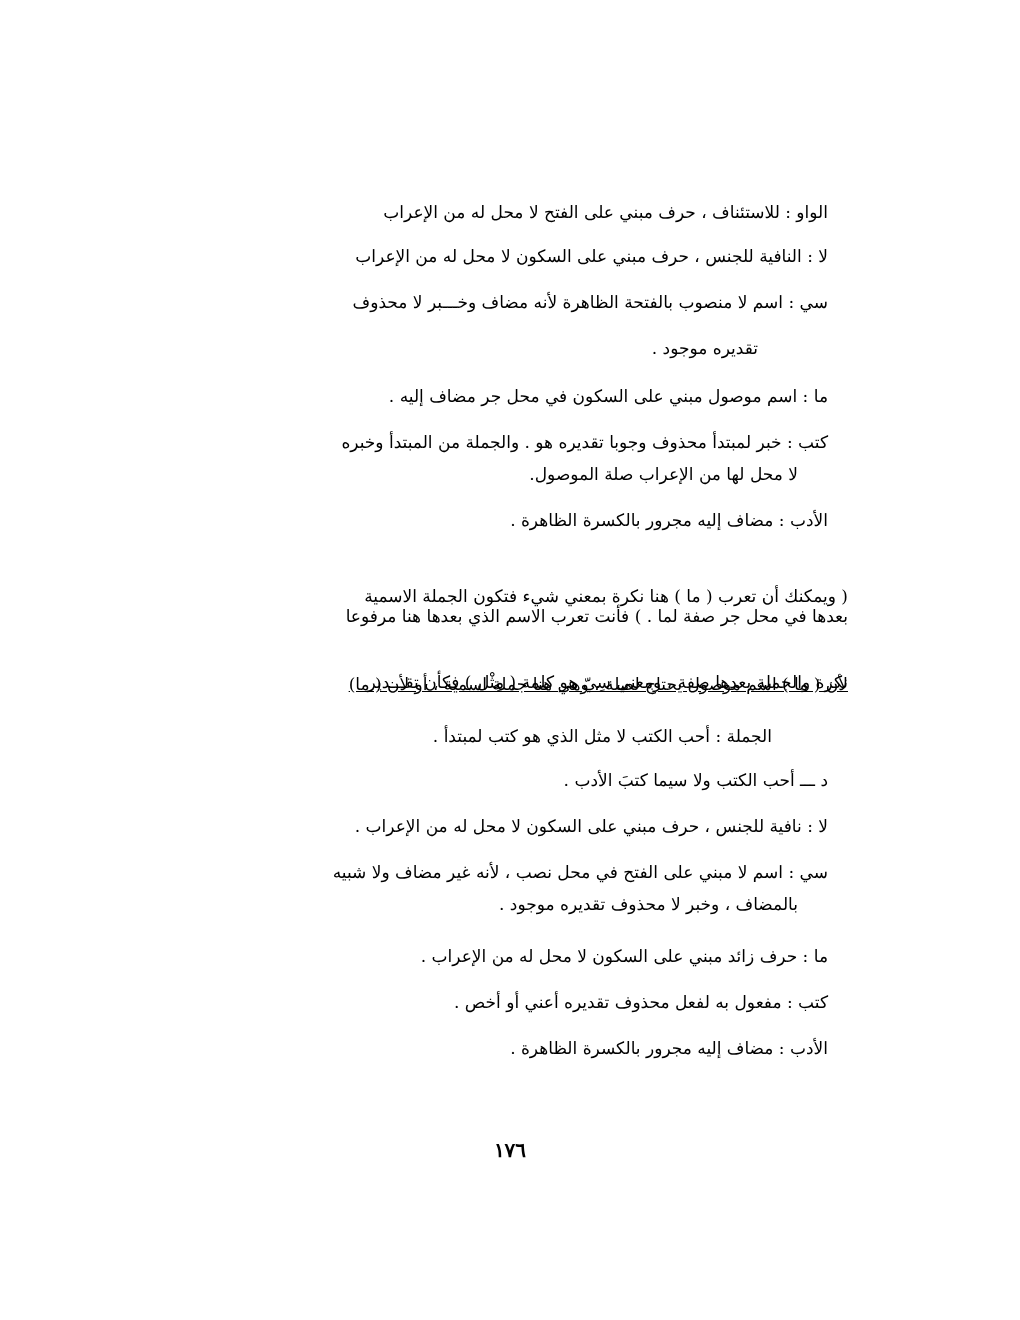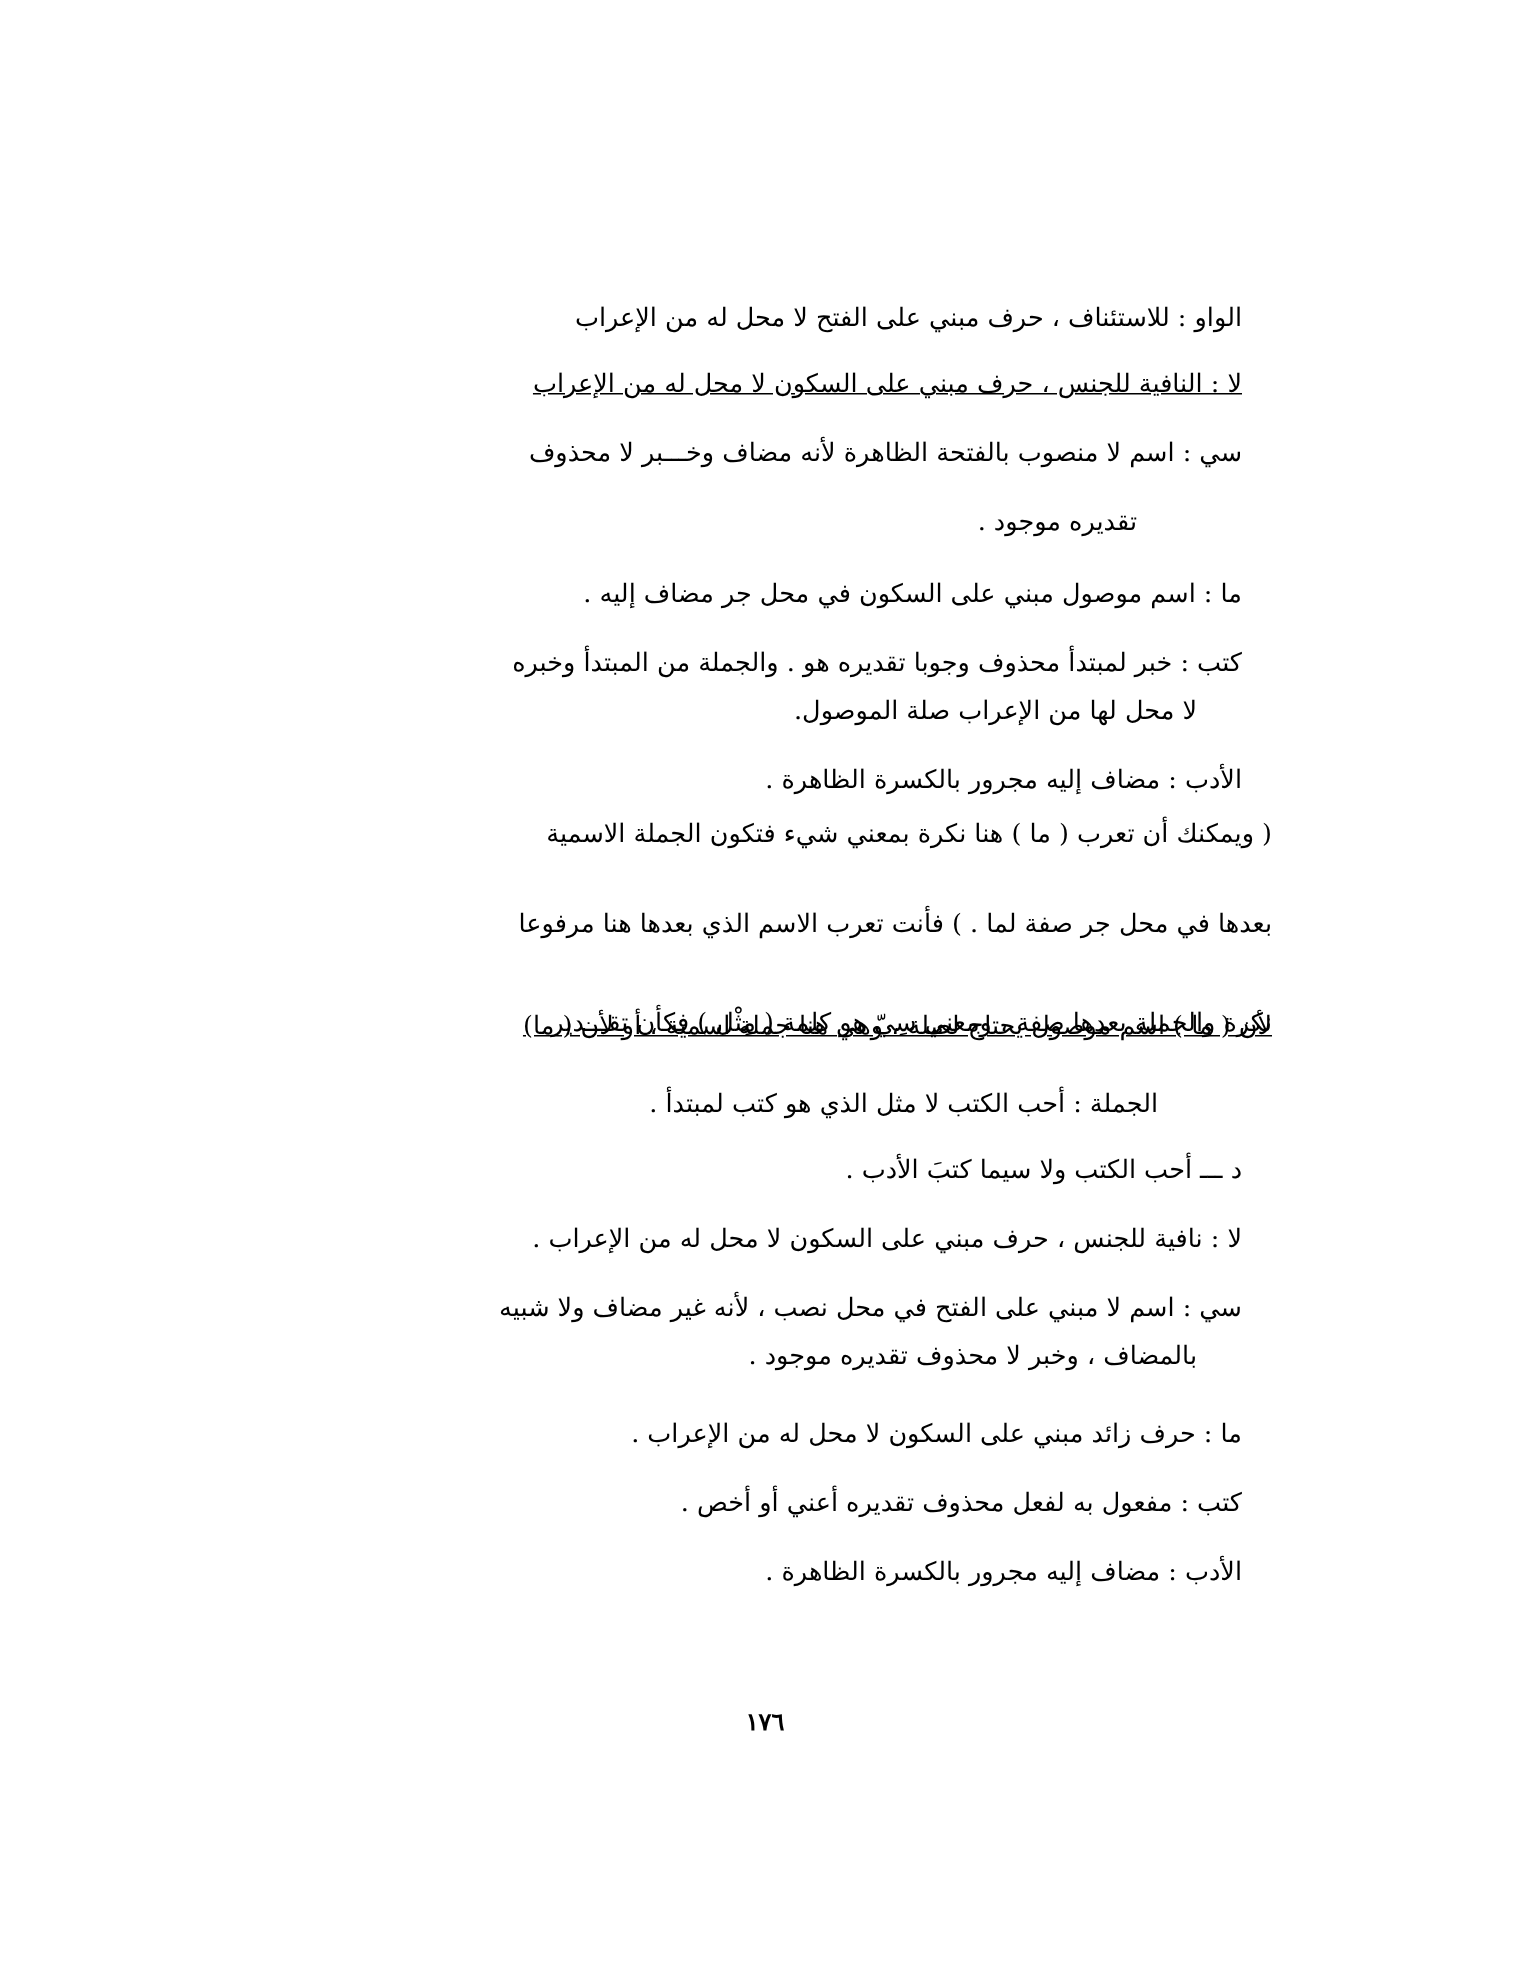--- a/index.html
+++ b/index.html
@@ -1,37 +1,37 @@
 <!DOCTYPE html>
 <html><head>
   <meta charset="utf-8">
   <style>
     html, body { margin:0; padding:0; background:#ffffff; }
     body { width:1020px; height:1320px; position:relative; overflow:hidden;
            font-family: "DejaVu Serif", "Liberation Serif", serif; color:#000; }
     .line { position:absolute; direction:rtl; text-align:right; white-space:nowrap;
             font-size:17px; line-height:1; }
     .pnum { position:absolute; left:470px; top:1138px; width:80px; text-align:center;
-            font-size:16px; font-weight:bold; direction:rtl; }
+            font-size:20px; font-weight:bold; direction:rtl; }
   </style>
 </head>
 <body>
 
 <div>
 
   <div class="line" style="right:192px; top:204px;">الواو : للاستئناف ، حرف مبني على الفتح لا محل له من الإعراب</div>
-  <div class="line" style="right:192px; top:248px;text-decoration:underline;">لا : النافية للجنس ، حرف مبني على السكون  لا محل له من الإعراب</div>
+  <div class="line" style="right:192px; top:248px;">لا : النافية للجنس ، حرف مبني على السكون  لا محل له من الإعراب</div>
   <div class="line" style="right:192px; top:294px;">سي : اسم لا منصوب بالفتحة الظاهرة لأنه مضاف  وخـــبر لا محذوف</div>
   <div class="line" style="right:262px; top:340px;">تقديره موجود .</div>
   <div class="line" style="right:192px; top:388px;">ما : اسم موصول مبني على السكون في محل جر مضاف إليه .</div>
   <div class="line" style="right:192px; top:434px;">كتب : خبر لمبتدأ محذوف وجوبا تقديره هو . والجملة من المبتدأ وخبره</div>
   <div class="line" style="right:222px; top:466px;">لا محل لها من الإعراب صلة الموصول.</div>
   <div class="line" style="right:192px; top:512px;">الأدب : مضاف إليه مجرور بالكسرة الظاهرة .</div>
 
-  <div class="line" style="right:172px; top:548px;">( ويمكنك أن تعرب ( ما ) هنا نكرة بمعني شيء  فتكون الجملة الاسمية</div>
+  <div class="line" style="right:172px; top:588px;">( ويمكنك أن تعرب ( ما ) هنا نكرة بمعني شيء  فتكون الجملة الاسمية</div>
   <div class="line" style="right:172px; top:608px;">بعدها في محل جر صفة لما . ) فأنت تعرب الاسم  الذي بعدها  هنا مرفوعا</div>
   <div class="line" style="right:172px; top:676px;text-decoration:underline;">لأن ( ما ) اسم موصول يحتاج لصلة ، وهي هنا جملة اسمية ، أو لأن ( ما)</div>
   <div class="line" style="right:172px; top:674px;">نكرة والجملة بعدها صفة ، ومعني سِيّ هو كلمة ( مِثْل ) فكأن تقـــدير</div>
   <div class="line" style="right:248px; top:728px;">الجملة : أحب الكتب لا مثل الذي هو كتب لمبتدأ .</div>
 
   <div class="line" style="right:192px; top:772px;">د ـــ أحب الكتب ولا سيما كتبَ الأدب .</div>
   <div class="line" style="right:192px; top:818px;">لا : نافية للجنس ، حرف مبني على السكون لا محل له من الإعراب .</div>
   <div class="line" style="right:192px; top:864px;">سي : اسم لا مبني على الفتح في محل نصب ، لأنه غير مضاف  ولا شبيه</div>
   <div class="line" style="right:222px; top:896px;">بالمضاف ، وخبر لا محذوف تقديره موجود .</div>
   <div class="line" style="right:192px; top:948px;">ما : حرف زائد مبني على السكون لا محل له من الإعراب .</div>

